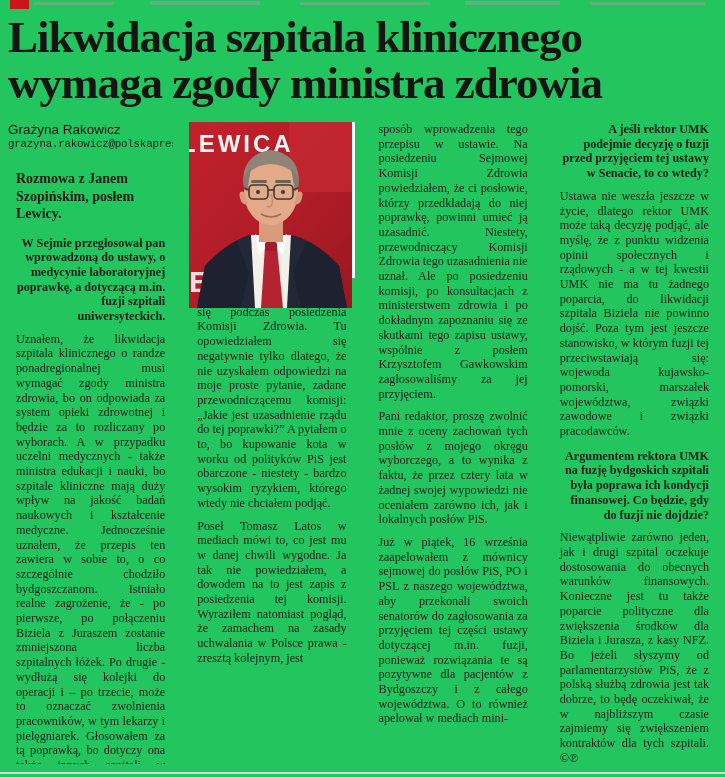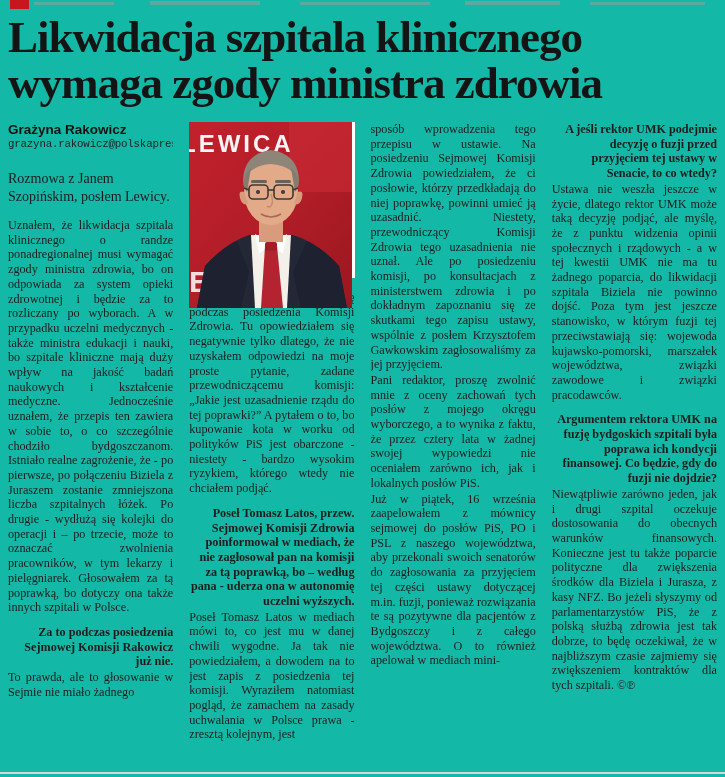--- a/index.html
+++ b/index.html
@@ -1,20 +1,20 @@
 <!DOCTYPE html>
 <html lang="pl"><head>
 <meta charset="utf-8">
 <style>
   html,body{margin:0;padding:0;}
   body{background:#e9e9e9;}
   #page{
     position:relative;
     width:725px;height:777px;
-    background:#14b8a6;
+    background:#22c55e;
     overflow:hidden;
     font-family:"Liberation Serif",serif;
     color:#1c1c1c;
     margin:0 auto;
   }
   
   .remnant{position:absolute;background:#9a9a9a;opacity:.55;}
   #red-marker{position:absolute;left:10px;top:0;width:19px;height:9px;background:#c8171c;}
   
   #headline{
@@ -28,29 +28,29 @@
   }
   
   #cols{
     display:grid;
     grid-template-columns:repeat(4,1fr);
     column-gap:16px;
     margin:16px 8px 0 8px;
     height:642px;
   }
   .col{overflow:hidden;font-size:12.2px;line-height:14.7px;text-align:justify;hyphens:auto;-webkit-hyphens:auto;}
-  .col p{margin:0;}
+  .col p{margin:8px;}
   .q{font-weight:700;margin-top:10px !important;text-align:right;}
   .a{margin-top:1px !important;}
   .col > :first-child{margin-top:0 !important;}
   
   #byline{margin-top:14px;margin-bottom:0;text-align:left;}
-  #author{font-family:"Liberation Sans",sans-serif;font-weight:700;font-size:13.5px;line-height:16px;color:#111;}
+  #author{font-family:"Liberation Sans",sans-serif;font-weight:400;font-size:13.5px;line-height:16px;color:#111;}
   #email{font-family:Liberation Mono, monospace;font-size:10.8px;line-height:13px;color:#1e1e1e;letter-spacing:-0.2px;}
-  #lead{font-weight:400;font-size:14px;line-height:17.5px;margin-top:19px;margin-bottom:13px;text-align:left;}
+  #lead{font-weight:700;font-size:14px;line-height:17.5px;margin-top:19px;margin-bottom:13px;text-align:left;}
   
   #photo{
     position:relative;
     width:176px;height:156px;
     margin-right:-11px;
     margin-bottom:12px;
   }
   #photo svg{display:block;}
   #photo-credit-strip{
     position:absolute;right:0;top:0;bottom:0;width:13px;
@@ -89,20 +89,21 @@
   </h1>
 
   <div id="cols">
 
     <div class="col">
       <div id="byline">
         <div id="author">Grażyna Rakowicz</div>
         <div id="email">grazyna.rakowicz@polskapress.pl</div>
       </div>
       <p id="lead">Rozmowa z Janem Szopińskim, posłem Lewicy.</p>
+      <p class="q">W Sejmie przegłosował pan wprowadzoną do ustawy, o medycynie laboratoryjnej poprawkę, a dotyczącą m.in. fuzji szpitali uniwersyteckich.</p>
       <p class="a">Uznałem, że likwidacja szpitala klinicznego o randze ponadregionalnej musi wymagać zgody ministra zdrowia, bo on odpowiada za system opieki zdrowotnej i będzie za to rozliczany po wyborach. A w przypadku uczelni medycznych - także ministra edukacji i nauki, bo szpitale kliniczne mają duży wpływ na jakość badań naukowych i kształcenie medyczne. Jednocześnie uznałem, że przepis ten zawiera w sobie to, o co szczególnie chodziło bydgoszczanom. Istniało realne zagrożenie, że - po pierwsze, po połączeniu Biziela z Juraszem zostanie zmniejszona liczba szpitalnych łóżek. Po drugie - wydłużą się kolejki do operacji i – po trzecie, może to oznaczać zwolnienia pracowników, w tym lekarzy i pielęgniarek. Głosowałem za tą poprawką, bo dotyczy ona także innych szpitali w Polsce.</p>
       <p class="q">Za to podczas posiedzenia Sejmowej Komisji Rakowicz już nie.</p>
       <p class="a">To prawda, ale to głosowanie w Sejmie nie miało żadnego</p>
     </div>
 
     <div class="col">
       <div id="photo">
         <svg width="163" height="186" viewBox="0 0 163 186">
           <defs>
             <linearGradient id="redbg" x1="0" y1="0" x2="1" y2="1">
@@ -151,21 +152,20 @@
           <circle cx="94" cy="70" r="2" fill="#3a3a3a"></circle>
 
           <path d="M82,72 q3,8 0,12 q-2,2 -4,0" stroke="#c68b6b" stroke-width="1.4" fill="none"></path>
           <path d="M72,92 q10,6 20,0" stroke="#a66a52" stroke-width="1.6" fill="none"></path>
         </svg>
         <div id="photo-credit-strip">
           <span id="photo-credit">FOT. TWITTER.COM</span>
         </div>
       </div>
       <p class="a">związku z tym, które odbyło się podczas posiedzenia Komisji Zdrowia. Tu opowiedziałem się negatywnie tylko dlatego, że nie uzyskałem odpowiedzi na moje proste pytanie, zadane przewodniczącemu komisji: „Jakie jest uzasadnienie rządu do tej poprawki?” A pytałem o to, bo kupowanie kota w worku od polityków PiS jest obarczone - niestety - bardzo wysokim ryzykiem, którego wtedy nie chciałem podjąć.</p>
-      <p class="q">Poseł Tomasz Latos, przew. Sejmowej Komisji Zdrowia poinformował w mediach, że nie zagłosował pan na komisji za tą poprawką, bo – według pana - uderza ona w autonomię uczelni wyższych.</p>
       <p class="a">Poseł Tomasz Latos w mediach mówi to, co jest mu w danej chwili wygodne. Ja tak nie powiedziałem, a dowodem na to jest zapis z posiedzenia tej komisji. Wyraziłem natomiast pogląd, że zamachem na zasady uchwalania w Polsce prawa - zresztą kolejnym, jest</p>
     </div>
 
     <div class="col">
       <p class="a">sposób wprowadzenia tego przepisu w ustawie. Na posiedzeniu Sejmowej Komisji Zdrowia powiedziałem, że ci posłowie, którzy przedkładają do niej poprawkę, powinni umieć ją uzasadnić. Niestety, przewodniczący Komisji Zdrowia tego uzasadnienia nie uznał. Ale po posiedzeniu komisji, po konsultacjach z ministerstwem zdrowia i po dokładnym zapoznaniu się ze skutkami tego zapisu ustawy, wspólnie z posłem Krzysztofem Gawkowskim zagłosowaliśmy za jej przyjęciem.</p>
       <p class="a">Pani redaktor, proszę zwolnić mnie z oceny zachowań tych posłów z mojego okręgu wyborczego, a to wynika z faktu, że przez cztery lata w żadnej swojej wypowiedzi nie oceniałem zarówno ich, jak i lokalnych posłów PiS.</p>
       <p class="a">Już w piątek, 16 września zaapelowałem z mównicy sejmowej do posłów PiS, PO i PSL z naszego województwa, aby przekonali swoich senatorów do zagłosowania za przyjęciem tej części ustawy dotyczącej m.in. fuzji, ponieważ rozwiązania te są pozytywne dla pacjentów z Bydgoszczy i z całego województwa. O to również apelował w mediach mini-</p>
     </div>
 
     <div class="col">

